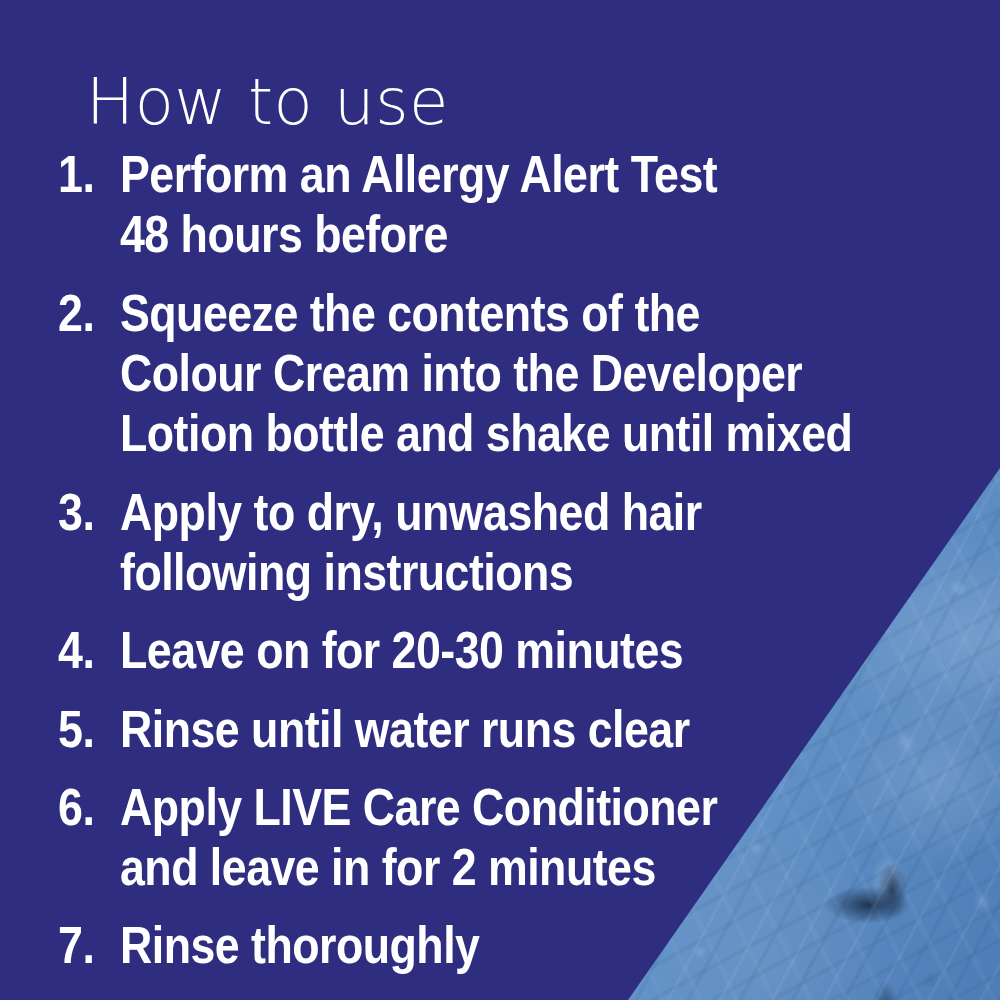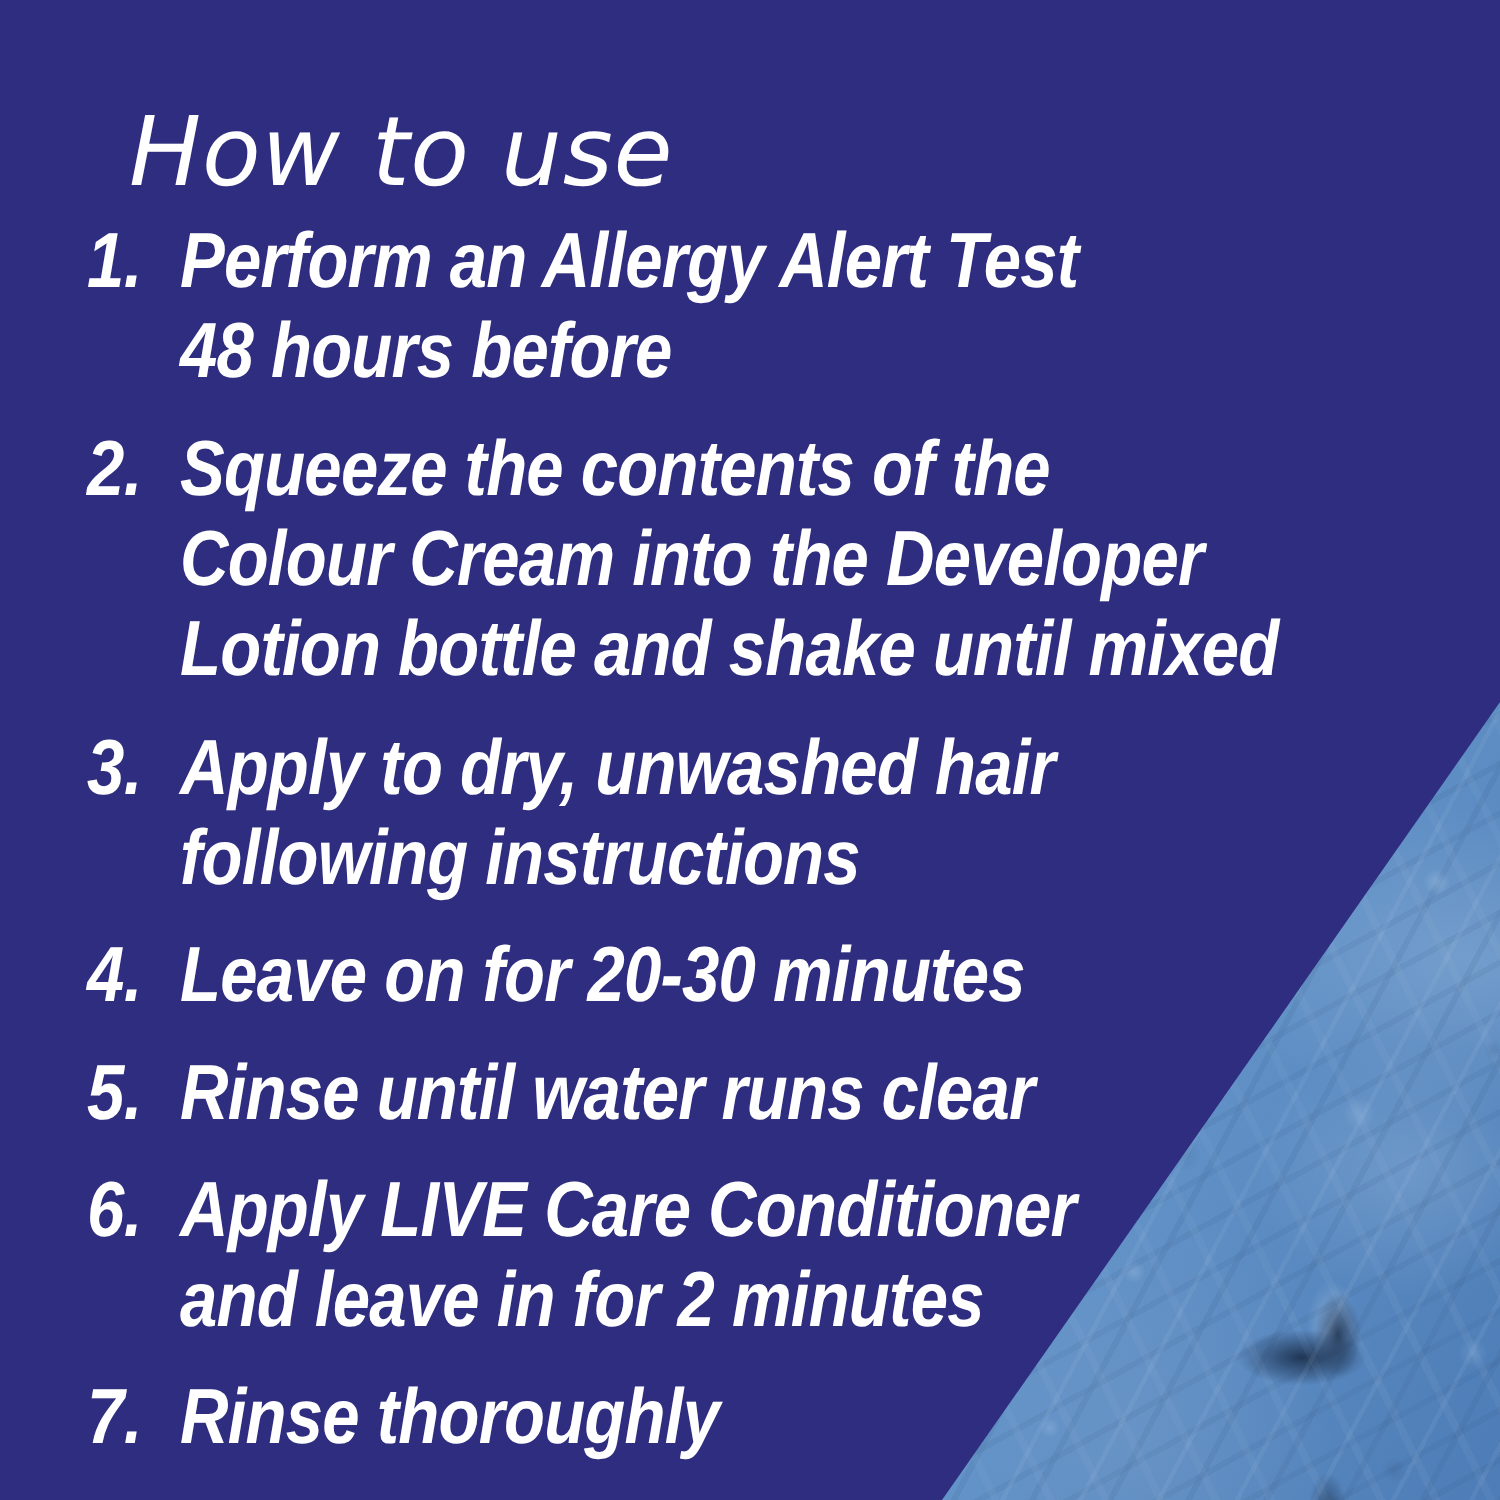--- a/index.html
+++ b/index.html
@@ -8,21 +8,20 @@
     padding: 0;
     background: #ffffff;
   }
   #poster {
     position: relative;
     width: 1000px;
     height: 1000px;
     overflow: hidden;
     background: #2e2d7f;
     font-family: "Liberation Sans", "DejaVu Sans", sans-serif;
-    font-style: italic;
     -webkit-font-smoothing: antialiased;
   }
 
   
   .texture-wrap {
     position: absolute;
     inset: 0;
     
     clip-path: polygon(1000px 468px, 1000px 1000px, 628px 1000px);
     pointer-events: none;

